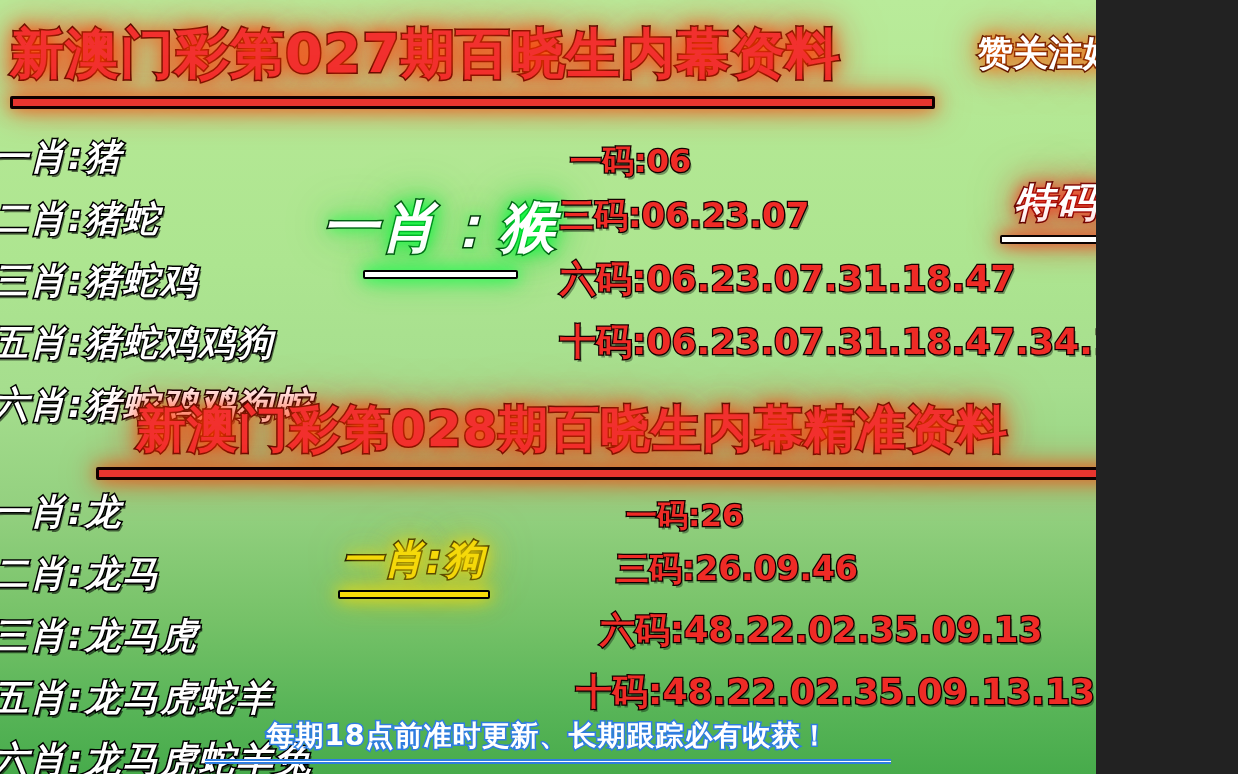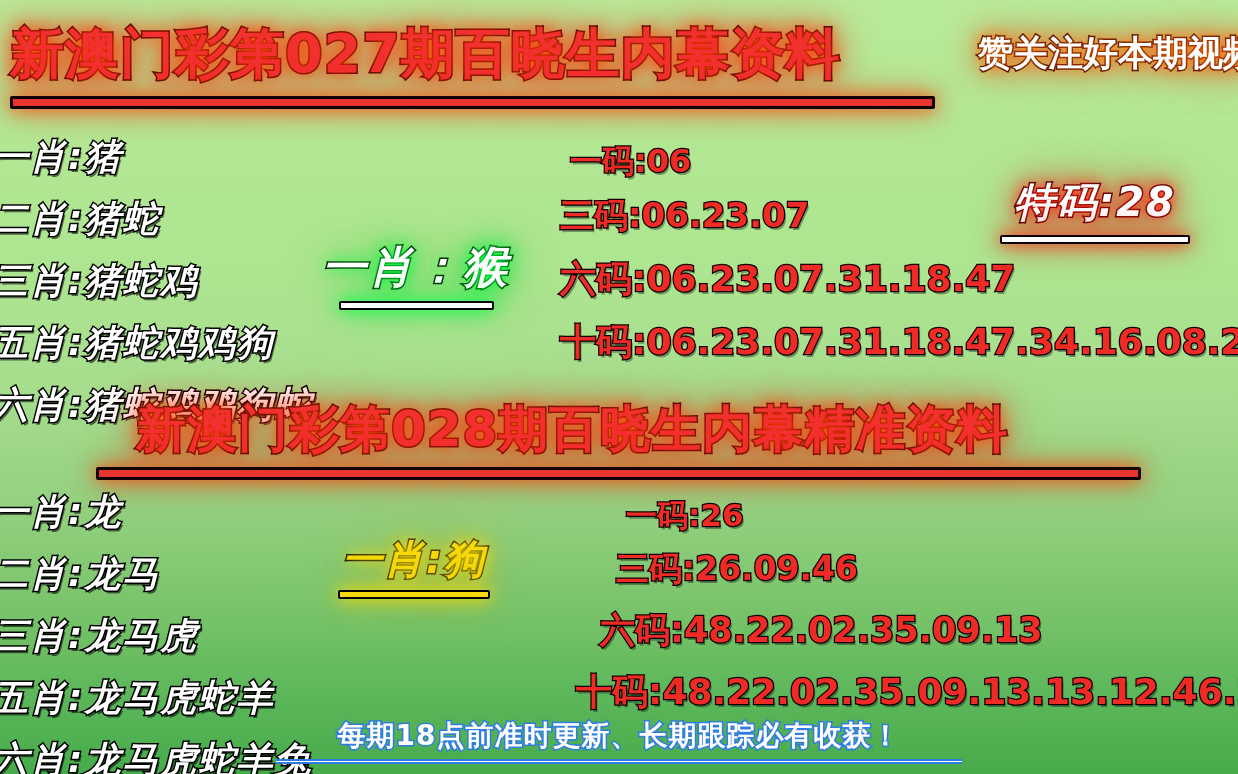--- a/index.html
+++ b/index.html
@@ -1,21 +1,21 @@
 <!DOCTYPE html>
 <html><head>
 <meta charset="utf-8">
 <title>Lottery Info Poster</title>
 <style>
   * { margin:0; padding:0; box-sizing:border-box; }
   html,body{ background:#222; }
 
   .poster{
     position:relative;
-    width:1238px; height:774px;
+    width:1096px; height:774px;
     overflow:hidden;
     font-family:"DejaVu Sans","Liberation Sans",sans-serif;
     background:linear-gradient(180deg,
         #b9eb9a 0%,
         #b4e894 14%,
         #ade590 34%,
         #a6de8e 50%,
         #93d07f 66%,
         #76c268 80%,
         #57b457 92%,
@@ -86,26 +86,25 @@
   #list2{ left:-8px; top:488px; }
   #list2 .zodiac-line{ margin-bottom:13px; }
 
   
   .pick-box{ position:absolute; display:flex; flex-direction:column; align-items:center; }
   .pick-text{ font-weight:bold; white-space:nowrap; font-style:italic; }
   .pick-bar{ border-radius:2px; }
 
   #pick1{ left:322px; top:190px; }
   #pick1 .pick-text{
-    font-size:44px; color:#ffffff;
+    font-size:56px; color:#ffffff;
     -webkit-text-stroke:3px #000;
     paint-order:stroke fill;
     text-shadow:0 0 14px rgba(0,255,60,1),0 0 28px rgba(0,230,50,.9),0 0 46px rgba(0,210,40,.7);
     letter-spacing:3px;
-    margin-top:48px;
   }
   #pick1 .pick-bar{
     width:155px; height:9px; margin-top:4px;
     background:#ffffff; border:2px solid #000;
     box-shadow:0 0 16px rgba(0,255,70,1),0 0 30px rgba(0,235,50,.8);
   }
 
   #pick2{ left:330px; top:532px;margin-left:8px; }
   #pick2 .pick-text{
     font-size:40px; color:#f5d90a;

